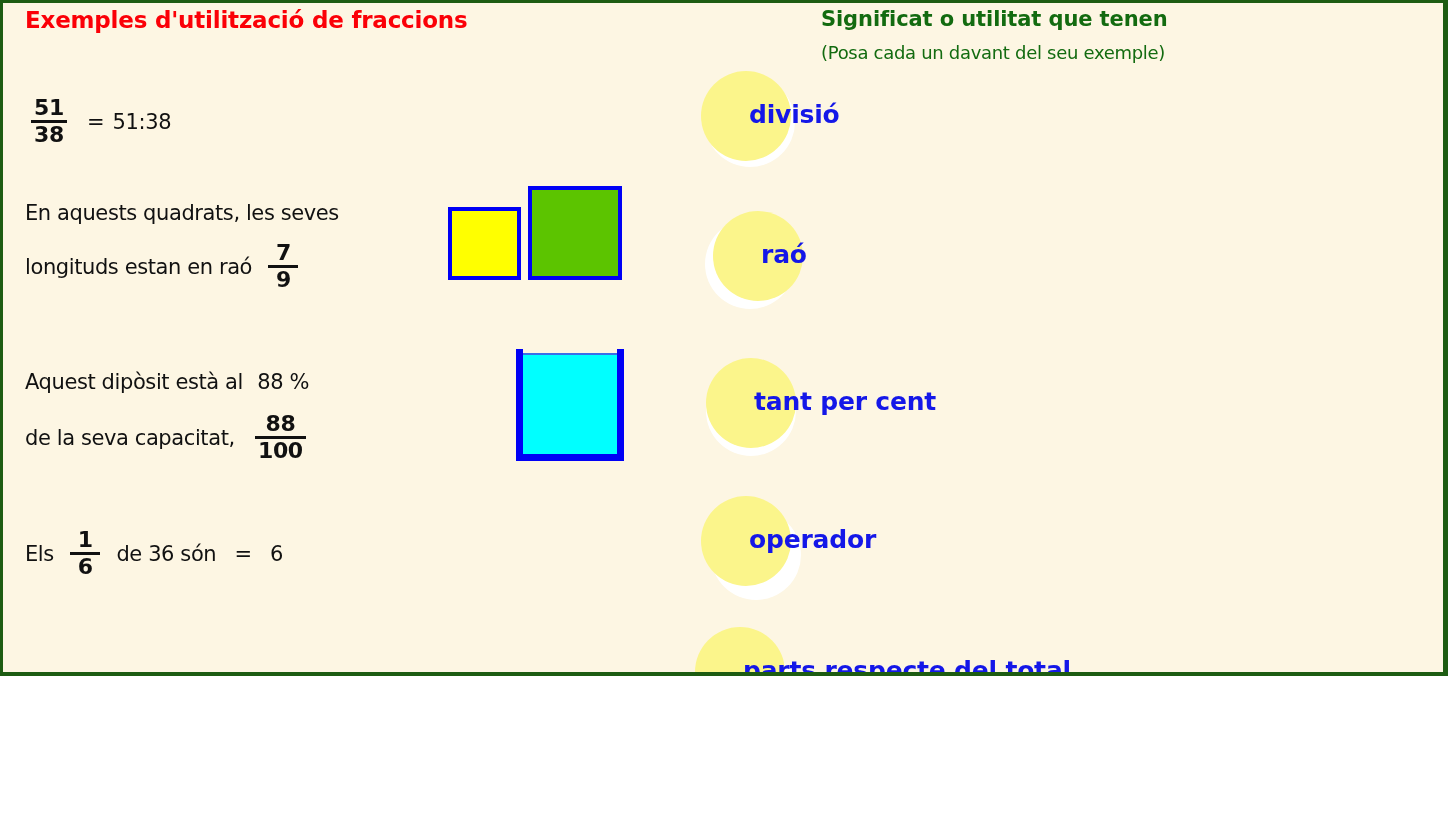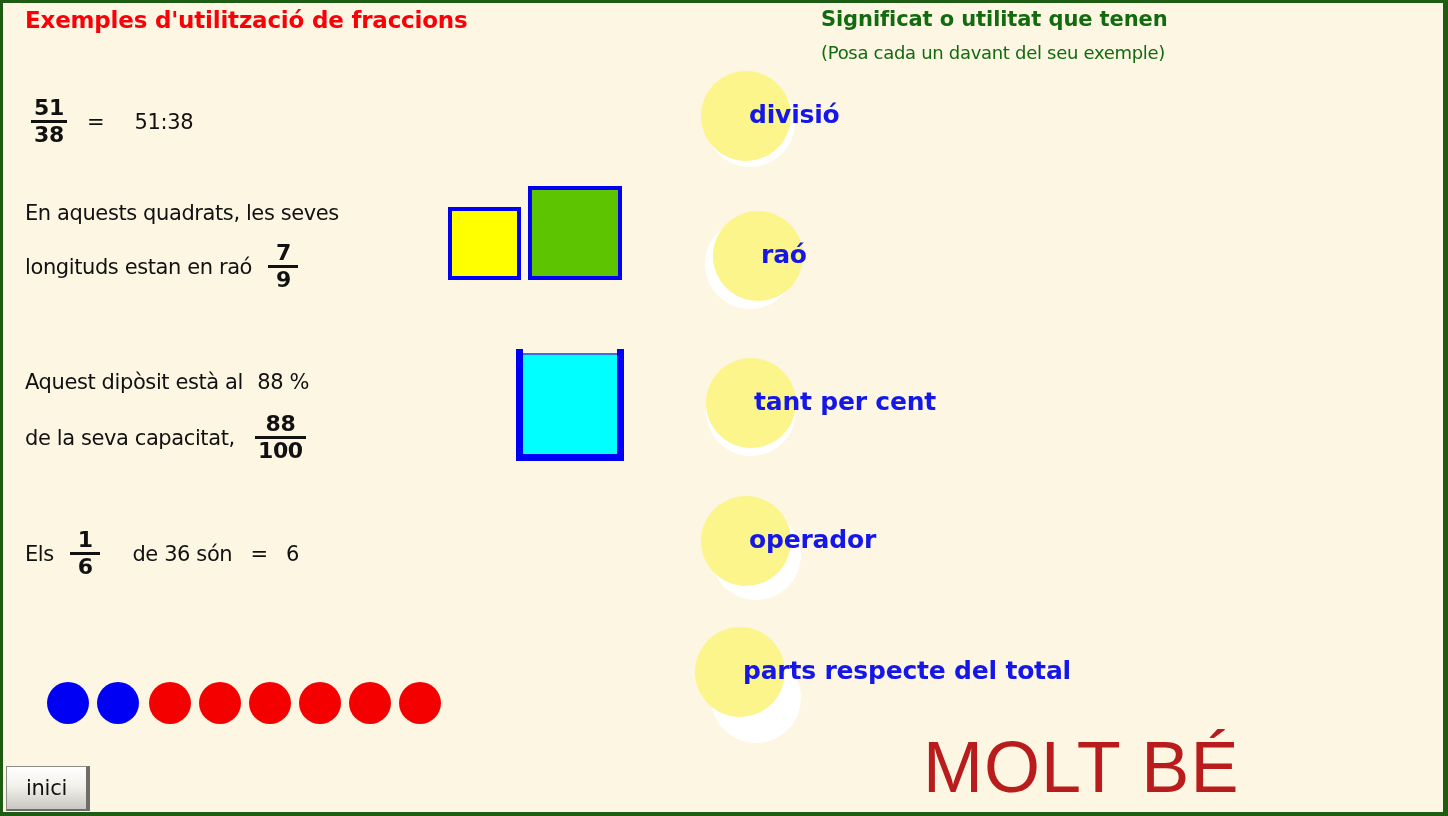--- a/index.html
+++ b/index.html
@@ -7,21 +7,21 @@
     margin: 0;
     padding: 0;
     background: #ffffff;
   }
   body {
     font-family: "DejaVu Sans", sans-serif;
   }
   .page {
     position: relative;
     width: 1448px;
-    height: 816px;
+    height: 676px;
     background: #fdf6e3;
     border-top: 3px solid #1d5c12;
     border-left: 3px solid #1d5c12;
     border-right: 5px solid #1d5c12;
     border-bottom: 4px solid #1d5c12;
     box-sizing: border-box;
     overflow: hidden;
   }
 
   
@@ -222,21 +222,21 @@
 
   <div class="col-subtitle-right">(Posa cada un davant del seu exemple)</div>
 
   <div class="ex-text" style="left:22px; top:95px;">
     <span class="frac big">
       <span class="num">51</span>
       <span class="bar"></span>
       <span class="den">38</span>
     </span>
     <span style="margin-left:8px;">=</span>
-    <span style="margin-left:24px;">51:38</span>
+    <span style="margin-left:2px;">51:38</span>
   </div>
 
   <div class="ex-text" style="left:22px; top:198px;">En aquests quadrats, les seves</div>
 
   <div class="ex-text" style="left:22px; top:240px;">
     <span>longituds estan en raó</span>
     <span class="frac big" style="margin-left:10px;">
       <span class="num">7</span>
       <span class="bar"></span>
       <span class="den">9</span>
@@ -266,21 +266,21 @@
     <div class="walls"></div>
   </div>
 
   <div class="ex-text" style="left:22px; top:527px;">
     <span>Els</span>
     <span class="frac big" style="margin-left:10px;">
       <span class="num">1</span>
       <span class="bar"></span>
       <span class="den">6</span>
     </span>
-    <span style="margin-left:20px;">de 36 són</span>
+    <span style="margin-left:4px;">de 36 són</span>
     <span style="margin-left:12px;">=</span>
     <span style="margin-left:12px;">6</span>
   </div>
 
 
   <div class="ball ball-blue" style="left:44px;  top:679px;"></div>
   <div class="ball ball-blue" style="left:94px;  top:679px;"></div>
   <div class="ball ball-red" style="left:146px; top:679px;"></div>
   <div class="ball ball-red" style="left:196px; top:679px;"></div>
   <div class="ball ball-red" style="left:246px; top:679px;"></div>

